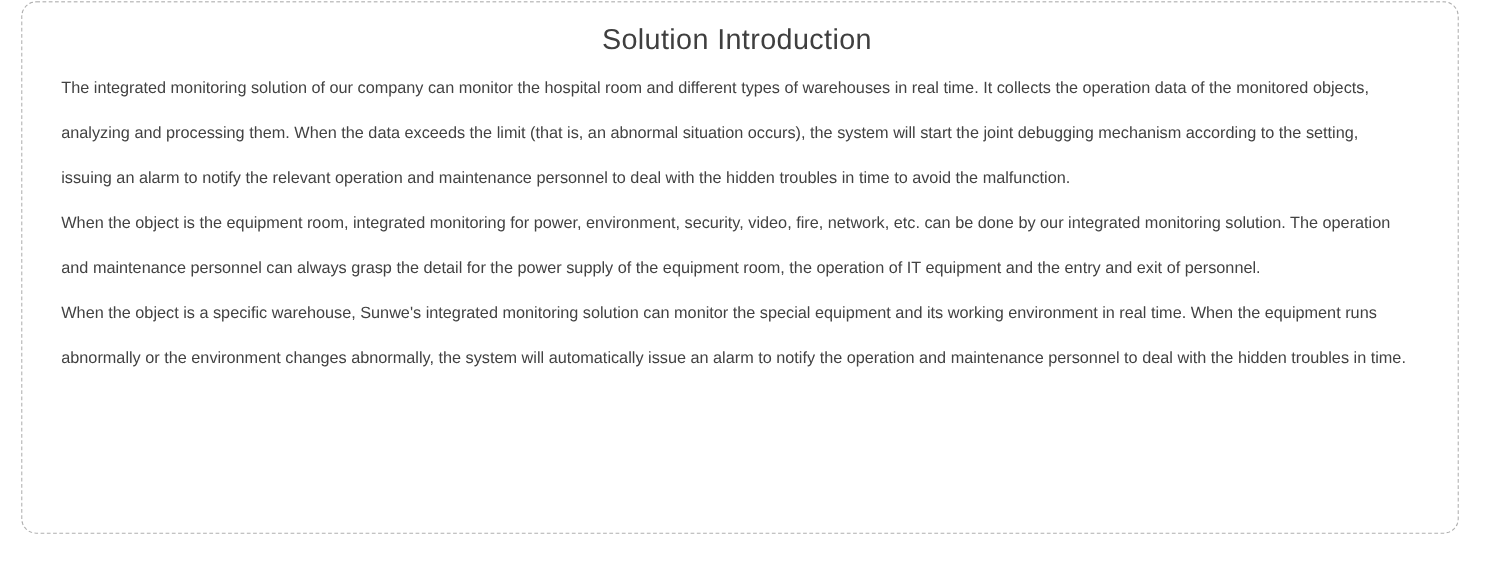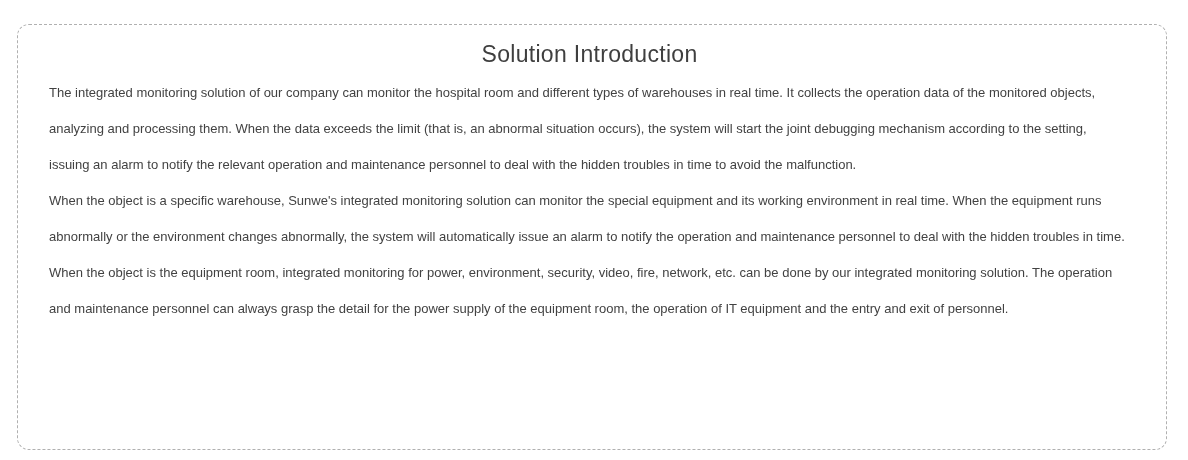--- a/index.html
+++ b/index.html
@@ -6,21 +6,21 @@
   html, body {
     width: 1188px;
     height: 460px;
     background: #ffffff;
     font-family: "Liberation Sans", "DejaVu Sans", sans-serif;
     overflow: hidden;
   }
   .panel {
     position: absolute;
     left: 17px;
-    top: 24px;
+    top: 1px;
     width: 1150px;
     height: 426px;
     border: 1px dashed #b0b0b0;
     border-radius: 12px;
     background: #ffffff;
     padding: 14px 36px 0 31px;
   }
   .panel-title {
     text-align: center;
     font-size: 23px;
@@ -39,16 +39,16 @@
     margin: 0;
   }
 </style>
 </head>
 <body>
 
 <div class="panel">
   <h1 class="panel-title">Solution Introduction</h1>
   <div class="panel-body">
     <p>The integrated monitoring solution of our company can monitor the hospital room and different types of warehouses in real time. It collects the operation data of the monitored objects, analyzing and processing them. When the data exceeds the limit (that is, an abnormal situation occurs), the system will start the joint debugging mechanism according to the setting, issuing an alarm to notify the relevant operation and maintenance personnel to deal with the hidden troubles in time to avoid the malfunction.</p>
+    <p>When the object is the equipment room, integrated monitoring for power, environment, security, video, fire, network, etc. can be done by our integrated monitoring solution. The operation and maintenance personnel can always grasp the detail for the power supply of the equipment room, the operation of IT equipment and the entry and exit of personnel.</p>
     <p>When the object is a specific warehouse, Sunwe's integrated monitoring solution can monitor the special equipment and its working environment in real time. When the equipment runs abnormally or the environment changes abnormally, the system will automatically issue an alarm to notify the operation and maintenance personnel to deal with the hidden troubles in time.</p>
-    <p>When the object is the equipment room, integrated monitoring for power, environment, security, video, fire, network, etc. can be done by our integrated monitoring solution. The operation and maintenance personnel can always grasp the detail for the power supply of the equipment room, the operation of IT equipment and the entry and exit of personnel.</p>
   </div>
 </div>
 
 </body></html>

